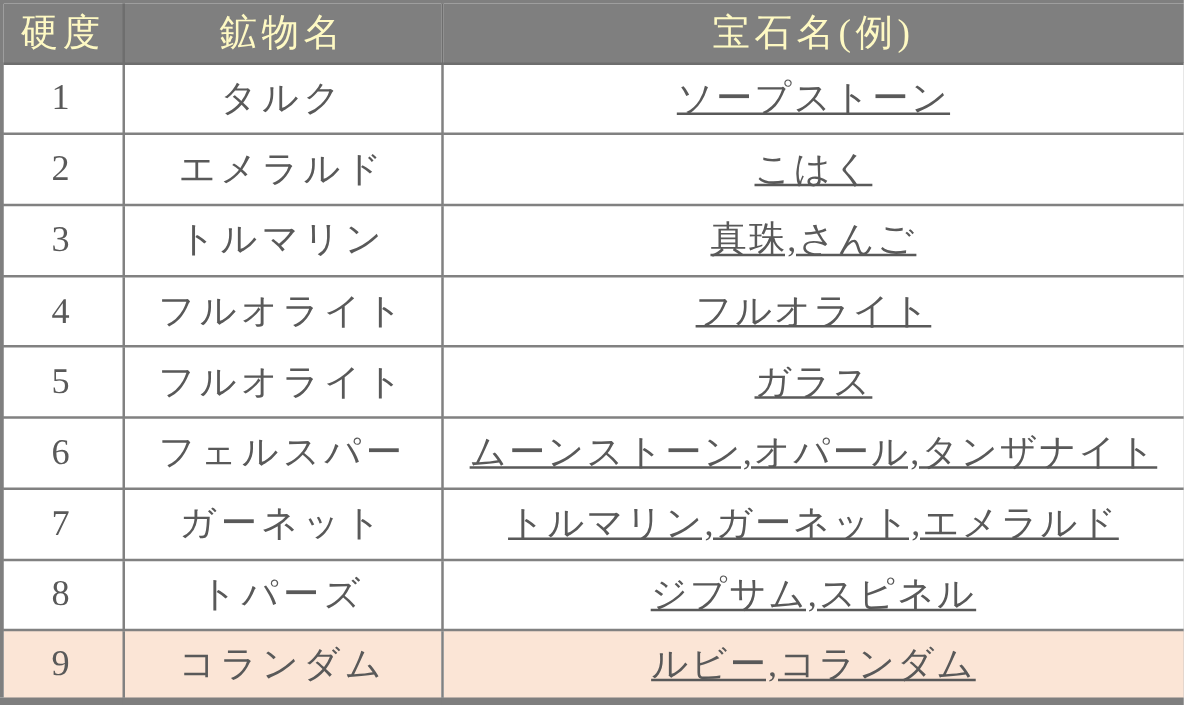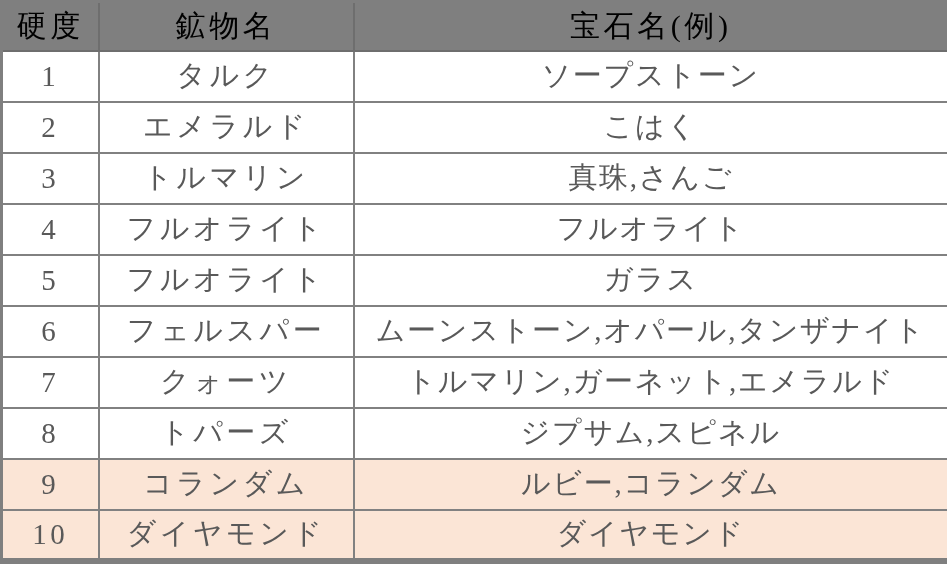--- a/index.html
+++ b/index.html
@@ -30,36 +30,36 @@
     vertical-align: middle;
     letter-spacing: 0.12em;
     white-space: nowrap;
     overflow: hidden;
     padding: 0;
     font-weight: normal;
   }
   thead tr { height: 49px; }
   thead th {
     background: #7f7f7f;
-    color: #000000;
+    color: #fef9c3;
     font-size: 30px;
     border: 2px solid #6e6e6e;
     border-top-color: #7f7f7f;
   }
   tbody tr { height: 51px; }
   tbody td {
     background: #ffffff;
     color: #595959;
     font-size: 29px;
     border: 2px solid #818181;
   }
   tbody tr.hl td {
     background: #fbe5d6;
   }
-  td[data-name="cell-gems"] { letter-spacing: 0.06em; }
+  td[data-name="cell-gems"] { letter-spacing: 0.06em; text-decoration: underline; }
 </style>
 </head>
 <body>
 
 <table class="mohs" data-name="mohs-hardness-table">
   <colgroup>
     <col class="c-hardness">
     <col class="c-mineral">
     <col class="c-gems">
   </colgroup>
@@ -96,32 +96,27 @@
         <td data-name="cell-mineral">フルオライト</td>
         <td data-name="cell-gems">ガラス</td>
       </tr>
       <tr data-name="table-row">
         <td data-name="cell-hardness">6</td>
         <td data-name="cell-mineral">フェルスパー</td>
         <td data-name="cell-gems">ムーンストーン,オパール,タンザナイト</td>
       </tr>
       <tr data-name="table-row">
         <td data-name="cell-hardness">7</td>
-        <td data-name="cell-mineral">クォーツ</td>
+        <td data-name="cell-mineral">ガーネット</td>
         <td data-name="cell-gems">トルマリン,ガーネット,エメラルド</td>
       </tr>
       <tr data-name="table-row">
         <td data-name="cell-hardness">8</td>
         <td data-name="cell-mineral">トパーズ</td>
         <td data-name="cell-gems">ジプサム,スピネル</td>
       </tr>
       <tr data-name="table-row" class="hl">
         <td data-name="cell-hardness">9</td>
         <td data-name="cell-mineral">コランダム</td>
         <td data-name="cell-gems">ルビー,コランダム</td>
       </tr>
-      <tr data-name="table-row" class="hl">
-        <td data-name="cell-hardness">10</td>
-        <td data-name="cell-mineral">ダイヤモンド</td>
-        <td data-name="cell-gems">ダイヤモンド</td>
-      </tr>
     </tbody>
 </table>
 
 </body></html>

